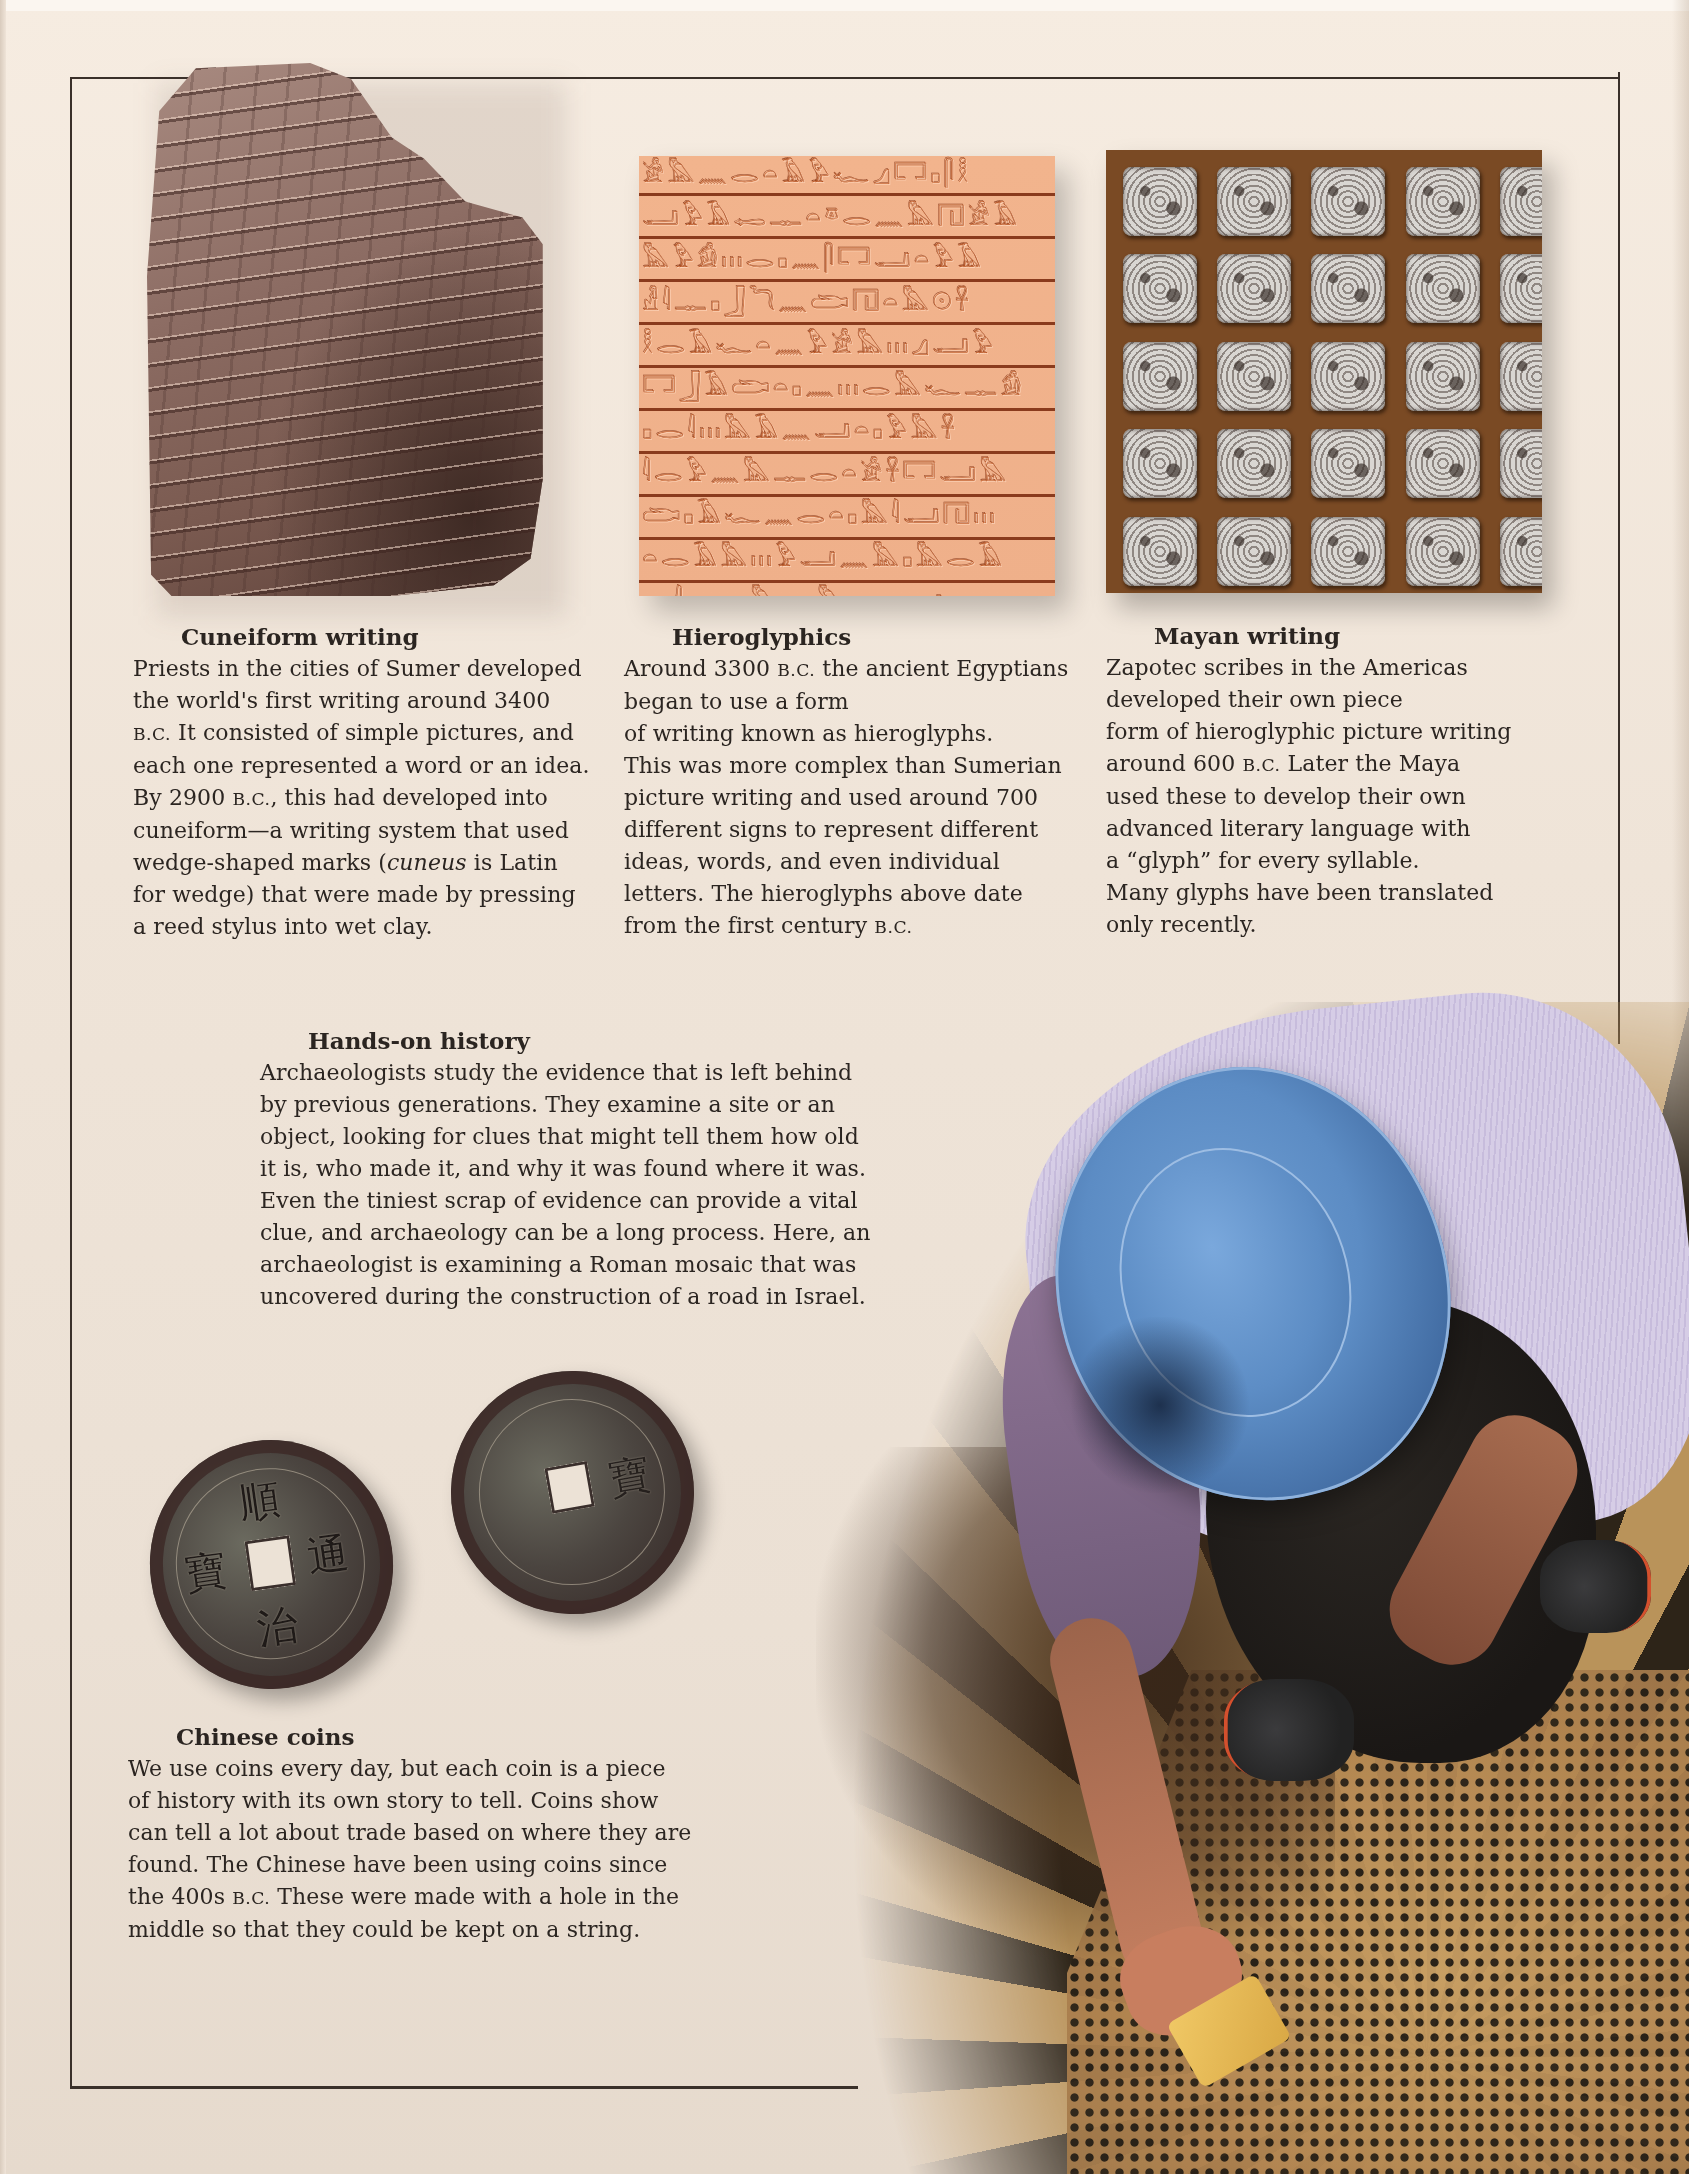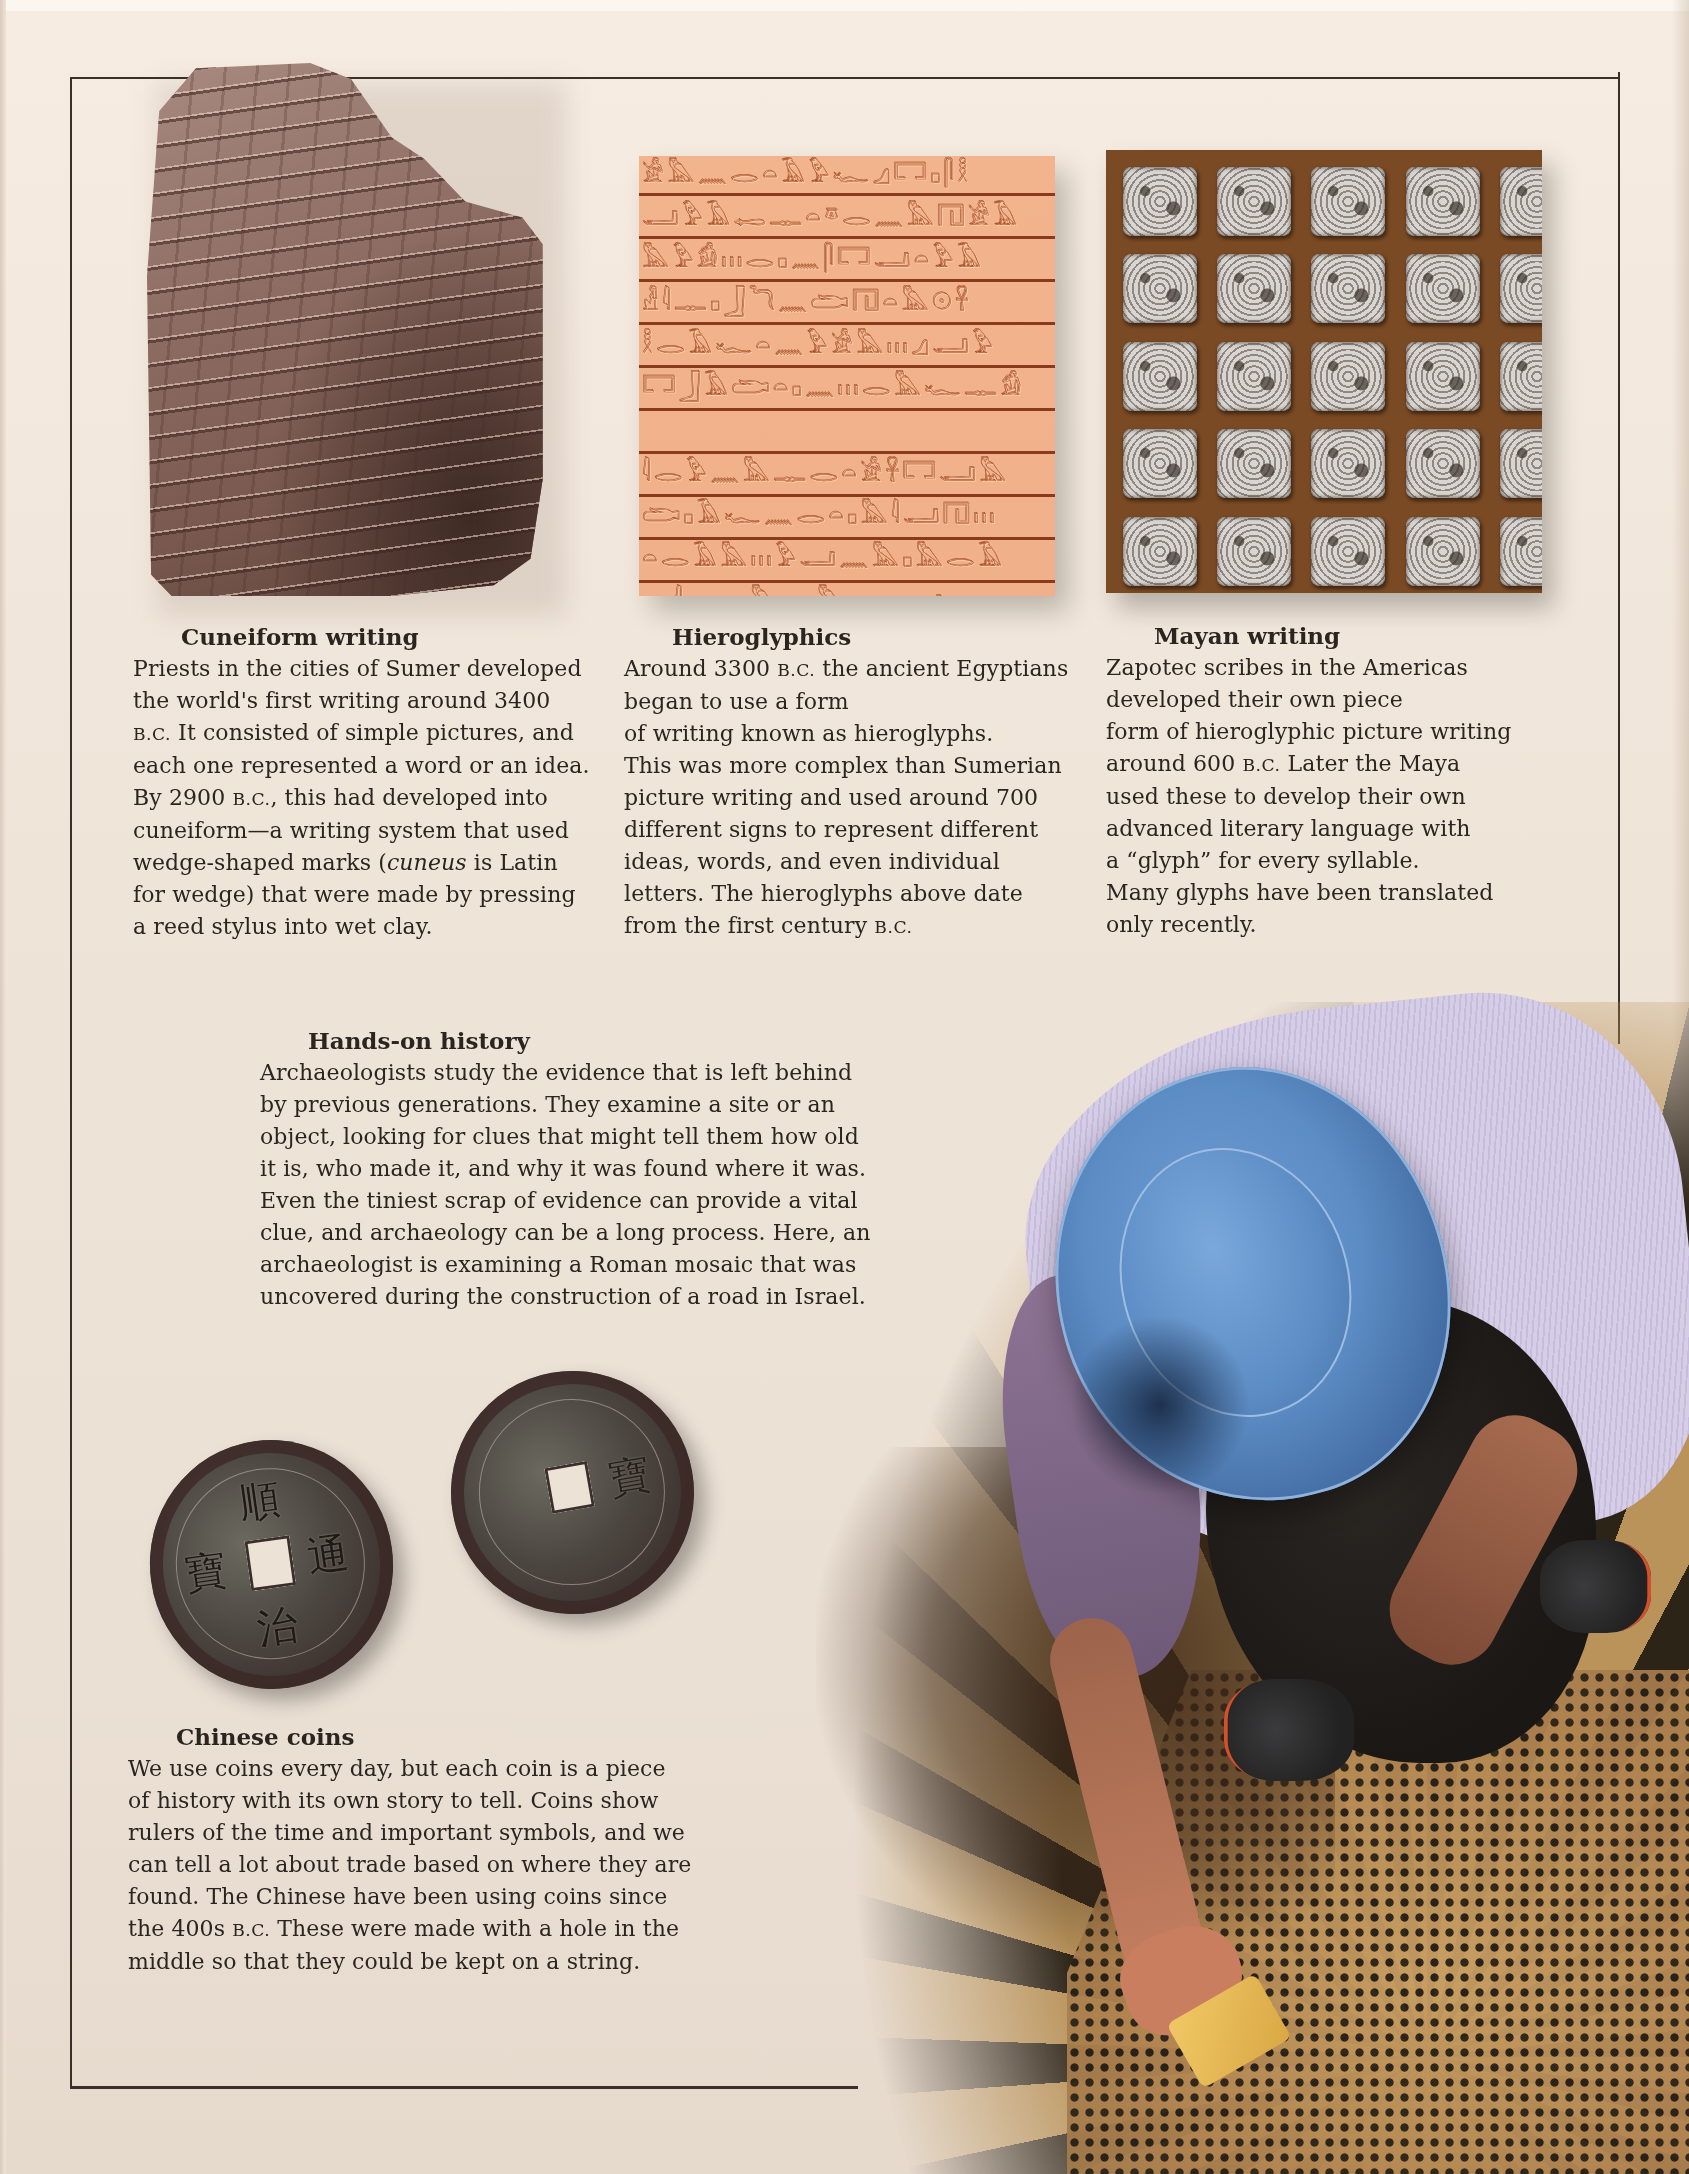--- a/index.html
+++ b/index.html
@@ -128,20 +128,21 @@
 <div class="tablet-shadow"></div>
 <div class="tablet" title="Clay tablet with cuneiform wedge-shaped marks"></div>
 
 <div class="hiero" title="Egyptian hieroglyphs carved in rows">
   <div class="hiero-row" style="top:0px">𓀀𓅓𓈖𓂋𓏏𓄿𓅱𓆑𓈎𓉐𓊪𓋴𓎛</div>
   <div class="hiero-row" style="top:43px">𓂝𓅱𓄿𓉻𓊃𓏏𓎼𓂋𓈖𓅓𓉔𓀀𓄿</div>
   <div class="hiero-row" style="top:85px">𓅓𓅱𓀁𓏥𓂋𓊪𓈖𓋴𓉐𓂝𓏏𓅱𓄿</div>
   <div class="hiero-row" style="top:128px">𓁐𓇋𓊃𓊪𓃀𓆓𓈖𓂧𓉔𓏏𓅓𓇳𓋹</div>
   <div class="hiero-row" style="top:171px">𓎛𓂋𓄿𓆑𓏏𓈖𓅱𓀀𓅓𓏥𓈎𓂝𓅱</div>
   <div class="hiero-row" style="top:213px">𓉐𓃀𓄿𓂧𓏏𓊪𓈖𓏥𓂋𓅓𓆑𓊃𓀁</div>
+  <div class="hiero-row" style="top:256px">𓊪𓂋𓇋𓏥𓅓𓄿𓈖𓂝𓏏𓊪𓅱𓅓𓋹</div>
   <div class="hiero-row" style="top:299px">𓇋𓂋𓅱𓈖𓅓𓊃𓂋𓏏𓀀𓋹𓉐𓂝𓅓</div>
   <div class="hiero-row" style="top:341px">𓂧𓊪𓄿𓆑𓈖𓂋𓏏𓊪𓅓𓇋𓂝𓉔𓏥</div>
   <div class="hiero-row" style="top:384px">𓏏𓂋𓄿𓅓𓏥𓅱𓂝𓈖𓅓𓊪𓅓𓂋𓄿</div>
   <div class="hiero-row" style="top:427px">𓂋𓇋𓂋𓈖𓅓𓊃𓅓𓆑𓏏𓂝𓈖𓂋𓏏</div>
 </div>
 
 <div class="maya" title="Carved Mayan glyph blocks">
   <div class="maya-grid">
     <div class="glyph"></div>
     <div class="glyph"></div>
@@ -249,19 +250,18 @@
 <div class="coin" style="left:451px; top:1371px; width:243px; height:243px; transform:rotate(-10deg);">
   <div class="coin-inner" style="left:28px; top:28px; width:184px; height:184px;"></div>
   <div class="coin-hole" style="left:98px; top:93px; width:43px; height:46px;"></div>
   <span class="coin-char" style="left:160px; top:89px; opacity:0.85;">寶</span>
 </div>
 
 <div class="caption" style="left:128px; top:1721px; font-size:22px; line-height:32px;">
   <span class="line title">Chinese coins</span>
   <span class="line">We use coins every day, but each coin is a piece</span>
   <span class="line">of history with its own story to tell. Coins show</span>
-  <span class="line">rulers of the time and important symbols, and we</span>
   <span class="line">can tell a lot about trade based on where they are</span>
   <span class="line">found. The Chinese have been using coins since</span>
   <span class="line"><span>the 400s </span><span class="sc">B.C.</span><span> These were made with a hole in the</span></span>
   <span class="line">middle so that they could be kept on a string.</span>
 </div>
 
 
 </body></html>

